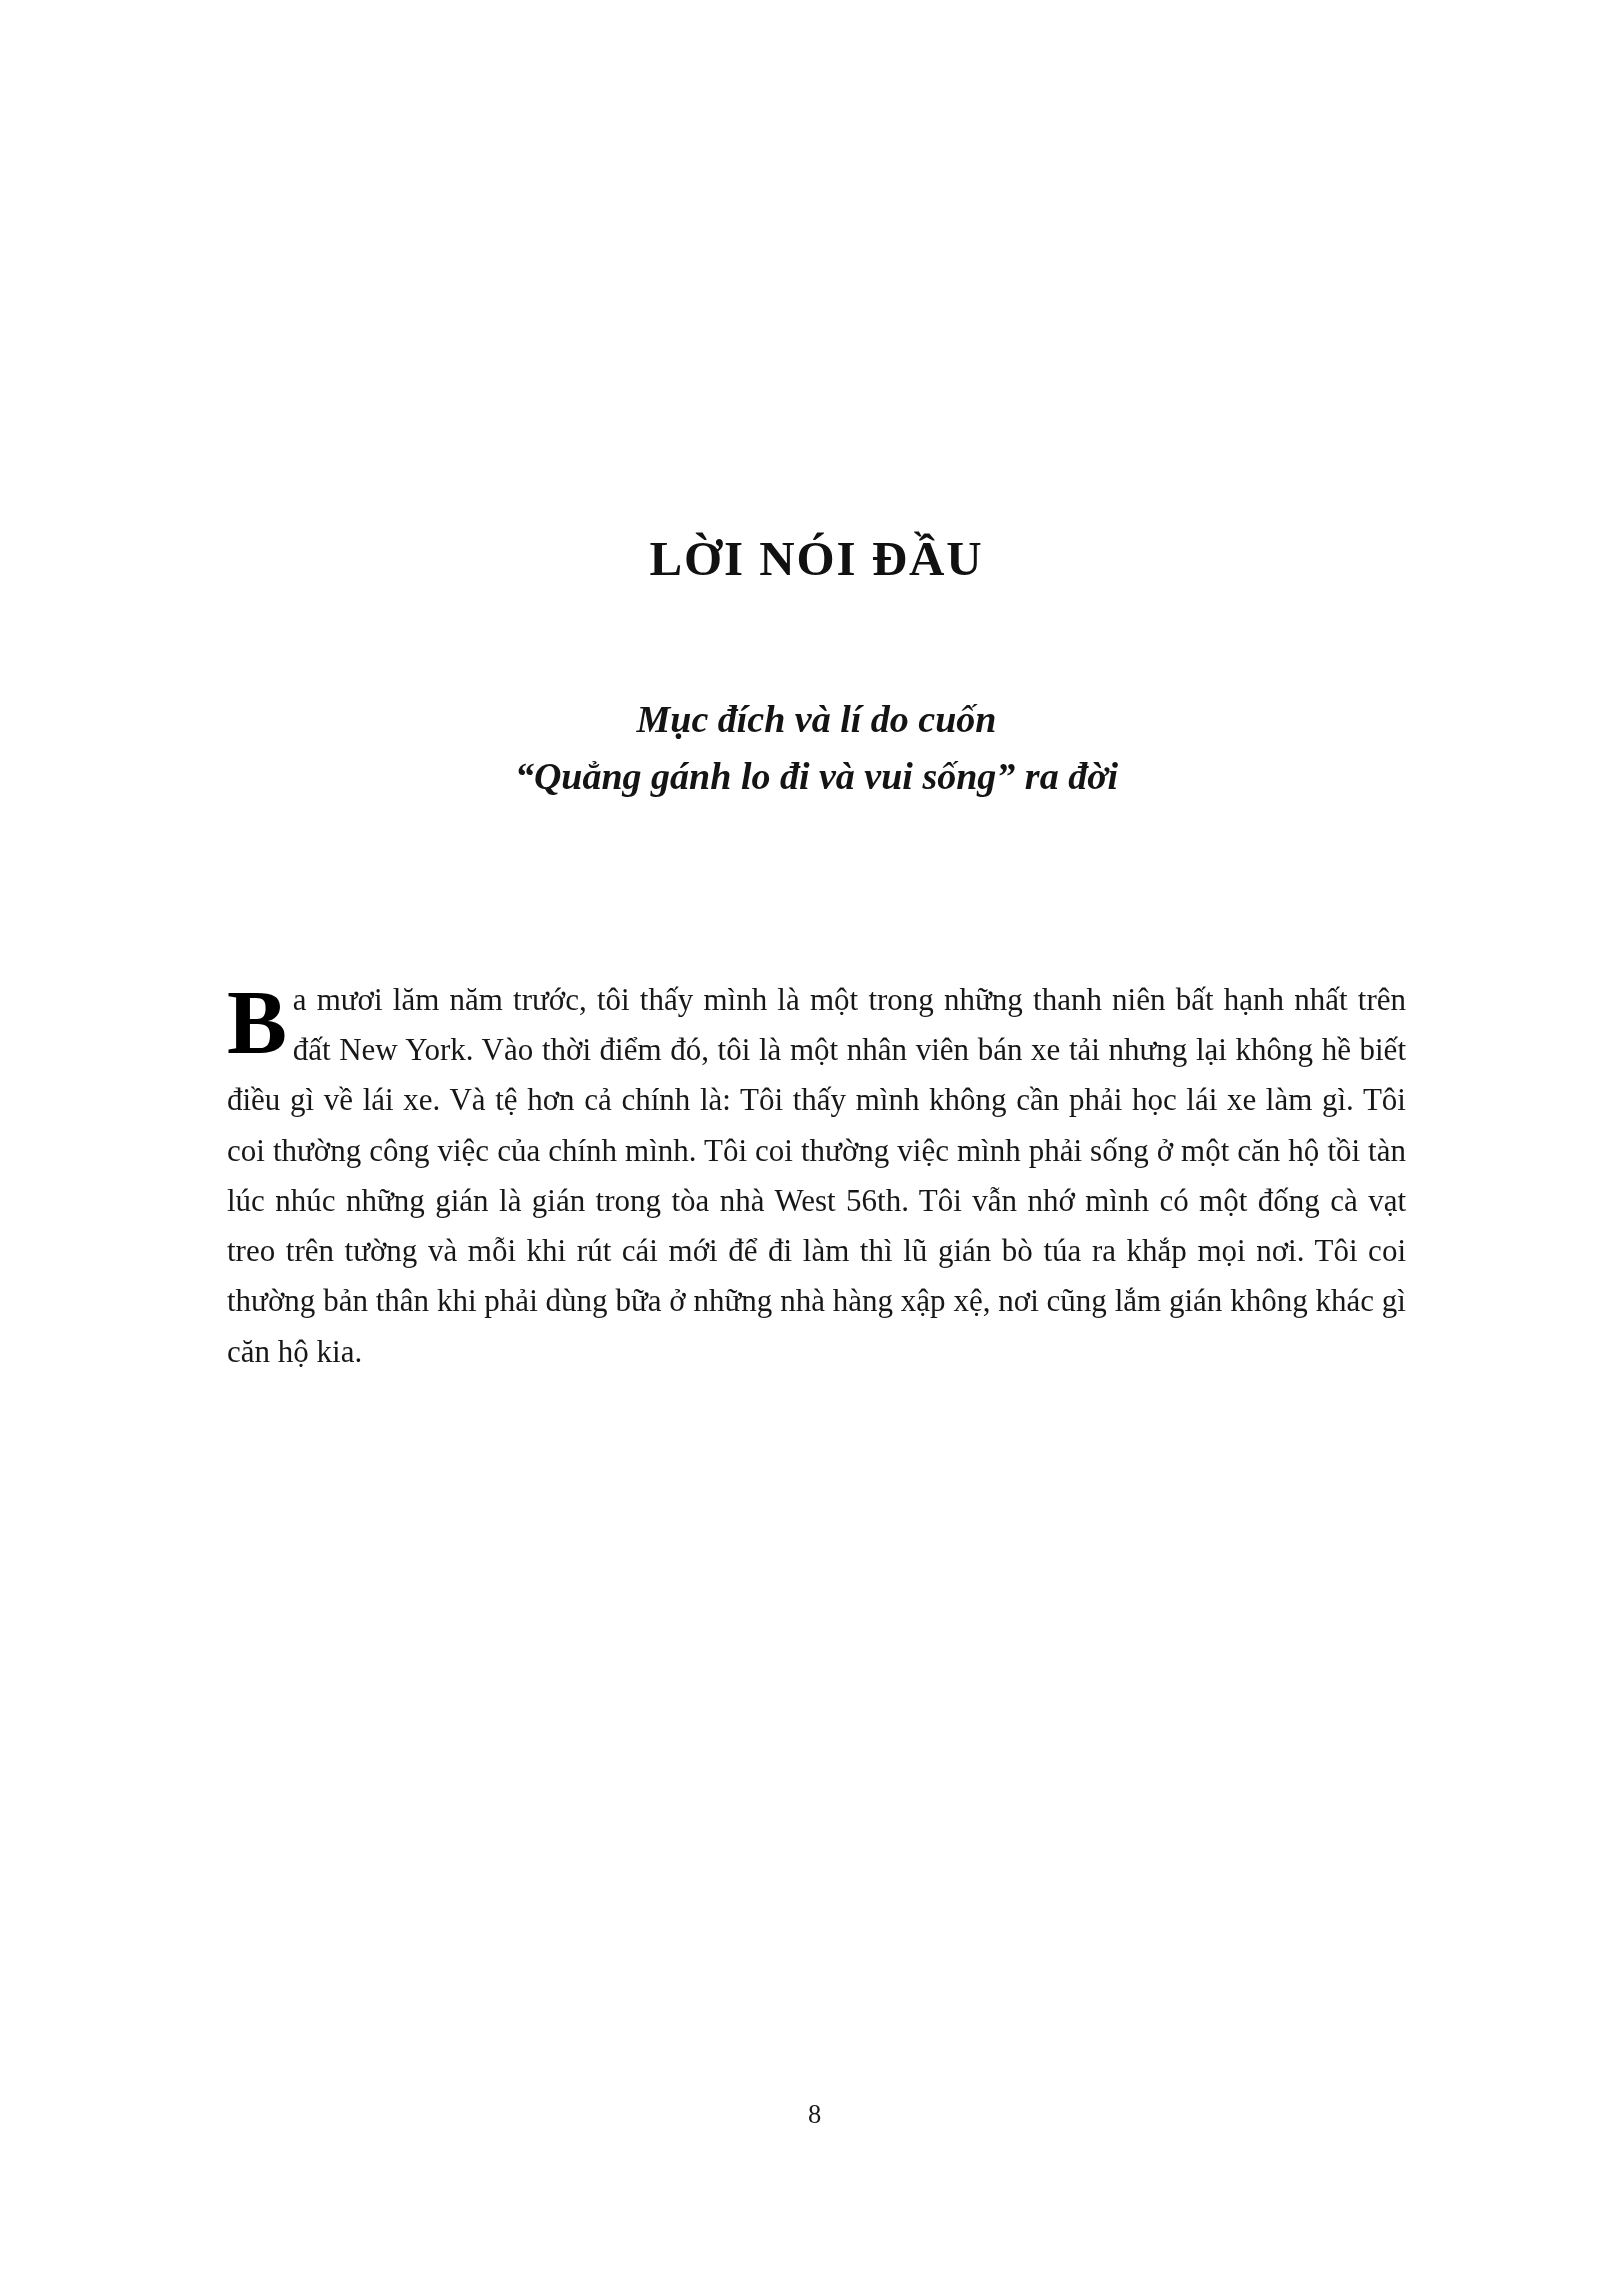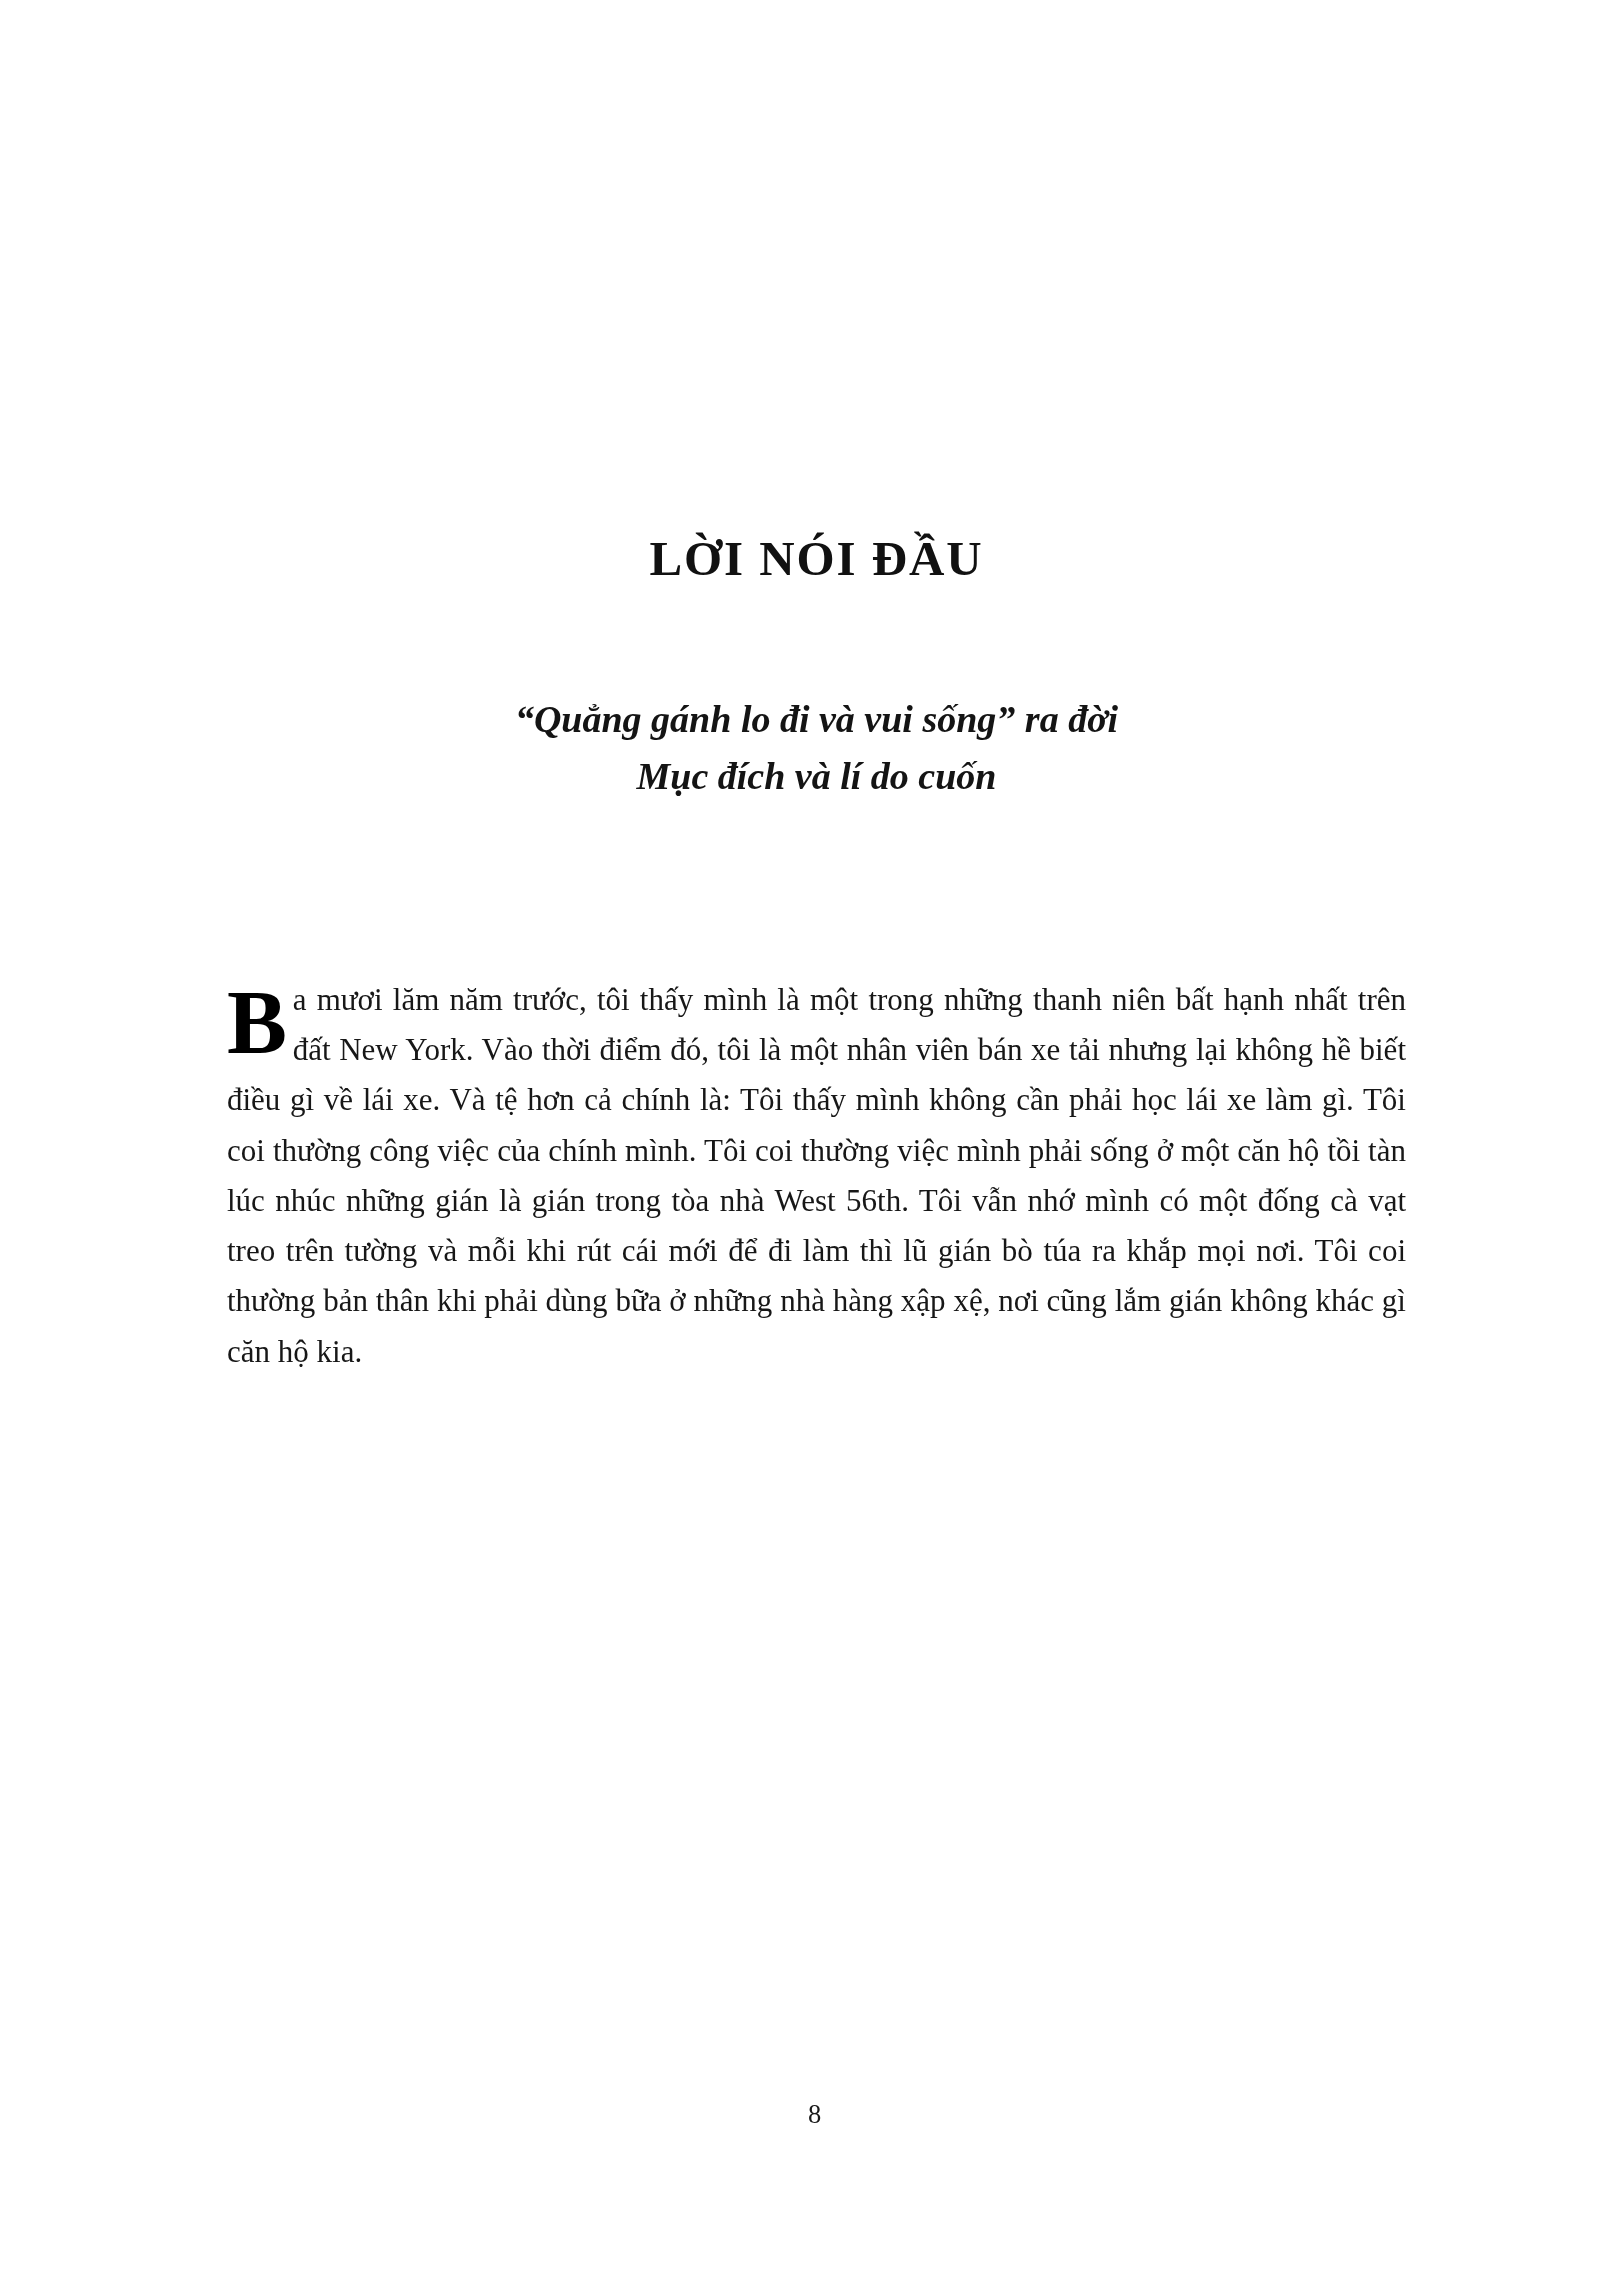--- a/index.html
+++ b/index.html
@@ -102,22 +102,22 @@
 </head>
 <body>
 
 <div class="page">
 
   <div class="content">
 
     <h1 class="chapter-title">LỜI NÓI ĐẦU</h1>
 
     <div class="subtitle-block">
+      <span class="subtitle-line">Mục đích và lí do cuốn</span>
       <span class="subtitle-line">“Quẳng gánh lo đi và vui sống” ra đời</span>
-      <span class="subtitle-line">Mục đích và lí do cuốn</span>
     </div>
 
     <div class="body-block">
       <p class="para first-para">
         <span class="dropcap">B</span><span>a mươi lăm năm trước, tôi thấy mình là một trong những thanh niên bất hạnh nhất trên đất New York. Vào thời điểm đó, tôi là một nhân viên bán xe tải nhưng lại không hề biết điều gì về lái xe. Và tệ hơn cả chính là: Tôi thấy mình không cần phải học lái xe làm gì. Tôi coi thường công việc của chính mình. Tôi coi thường việc mình phải sống ở một căn hộ tồi tàn lúc nhúc những gián là gián trong tòa nhà West 56th. Tôi vẫn nhớ mình có một đống cà vạt treo trên tường và mỗi khi rút cái mới để đi làm thì lũ gián bò túa ra khắp mọi nơi. Tôi coi thường bản thân khi phải dùng bữa ở những nhà hàng xập xệ, nơi cũng lắm gián không khác gì căn hộ kia.</span>
       </p>
     </div>
 
   </div>
 

